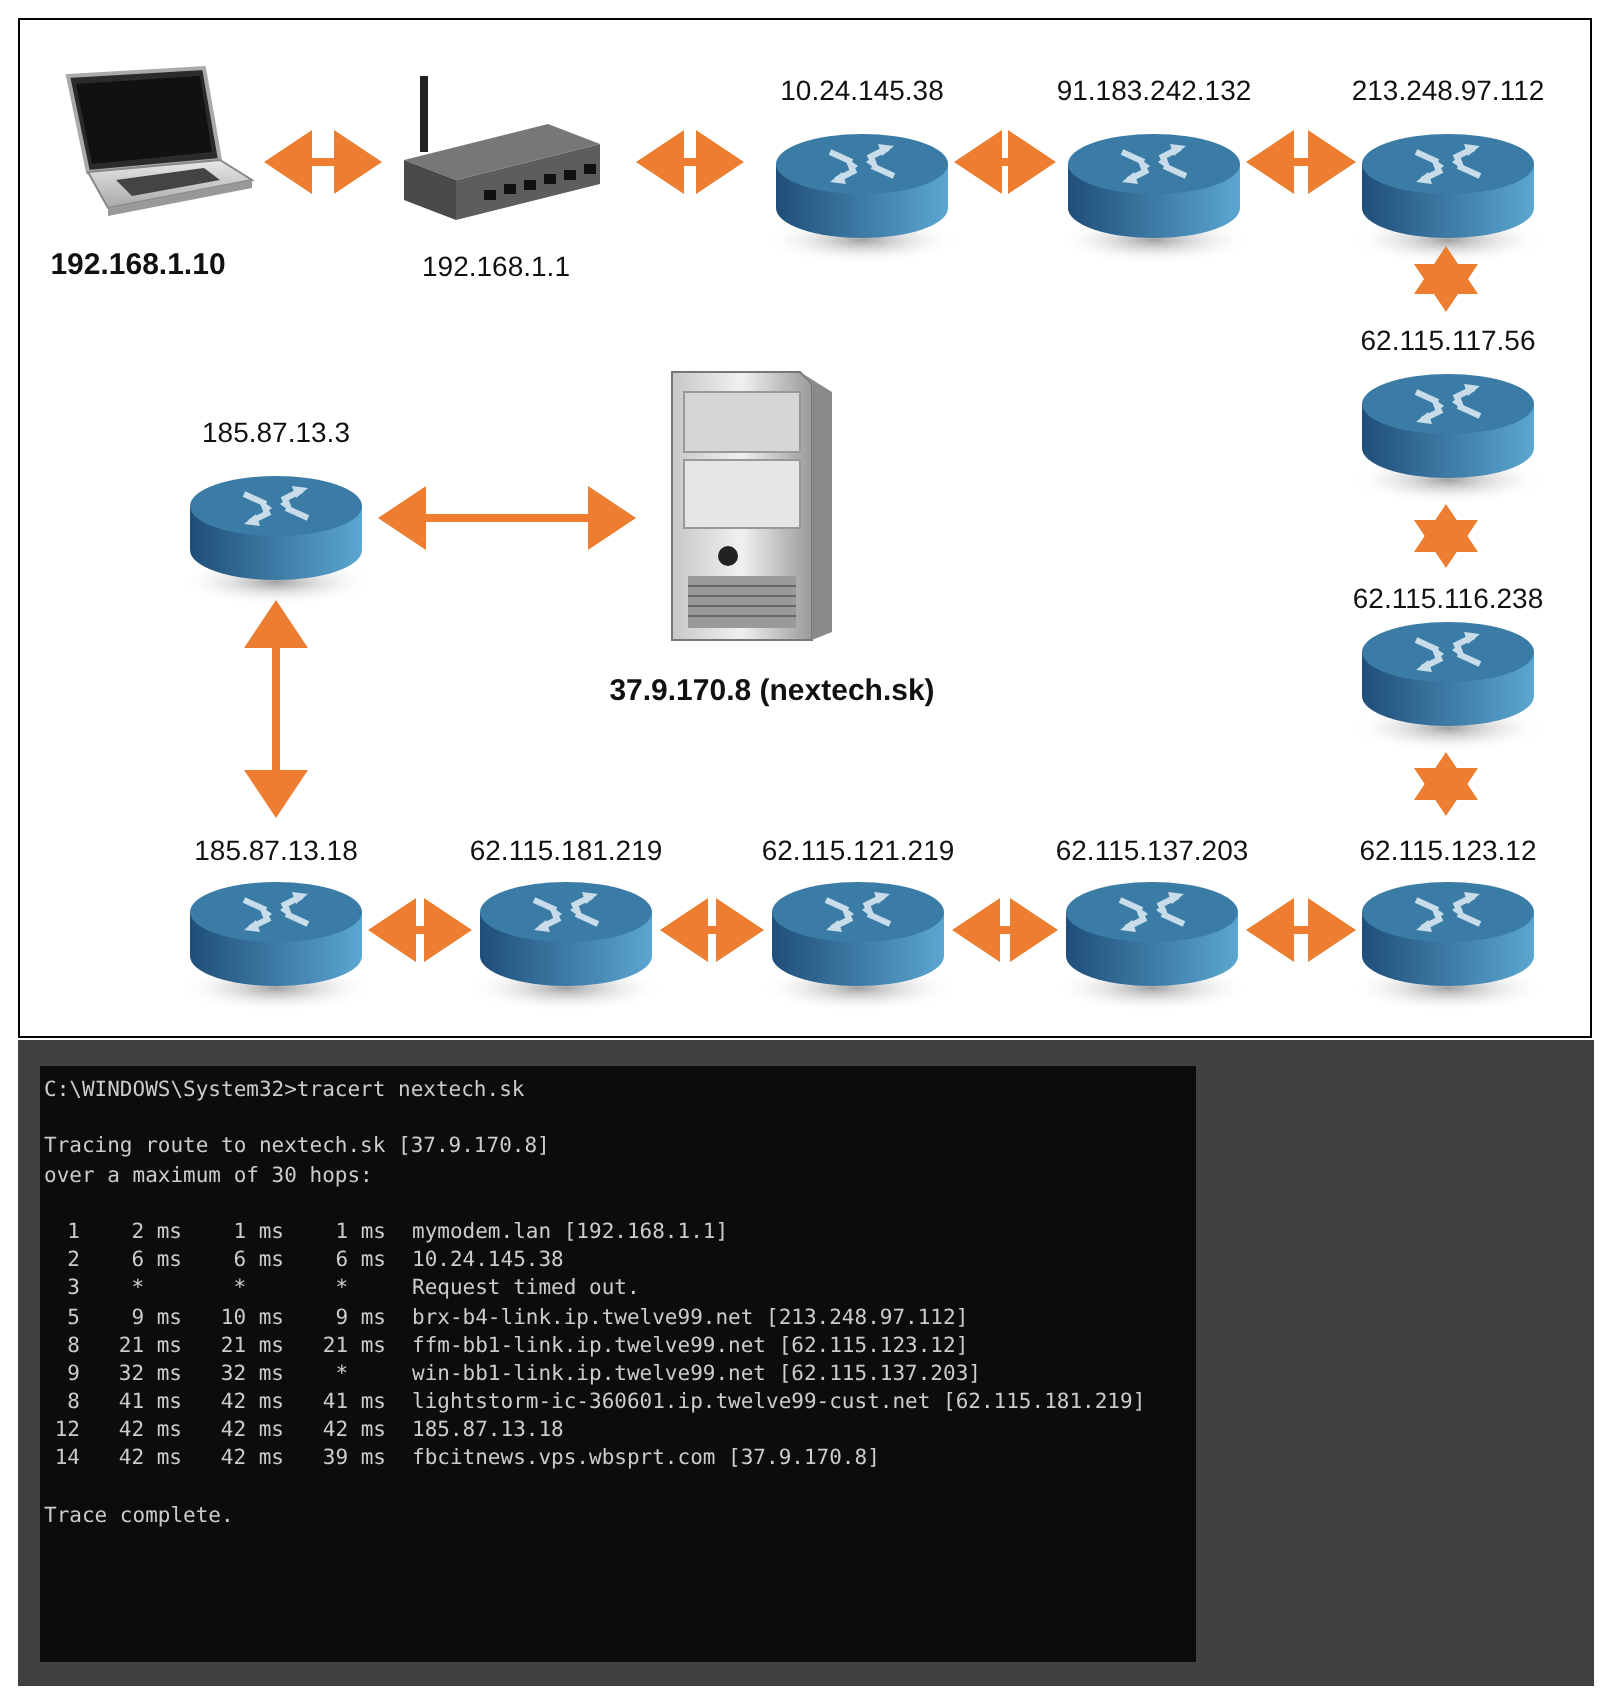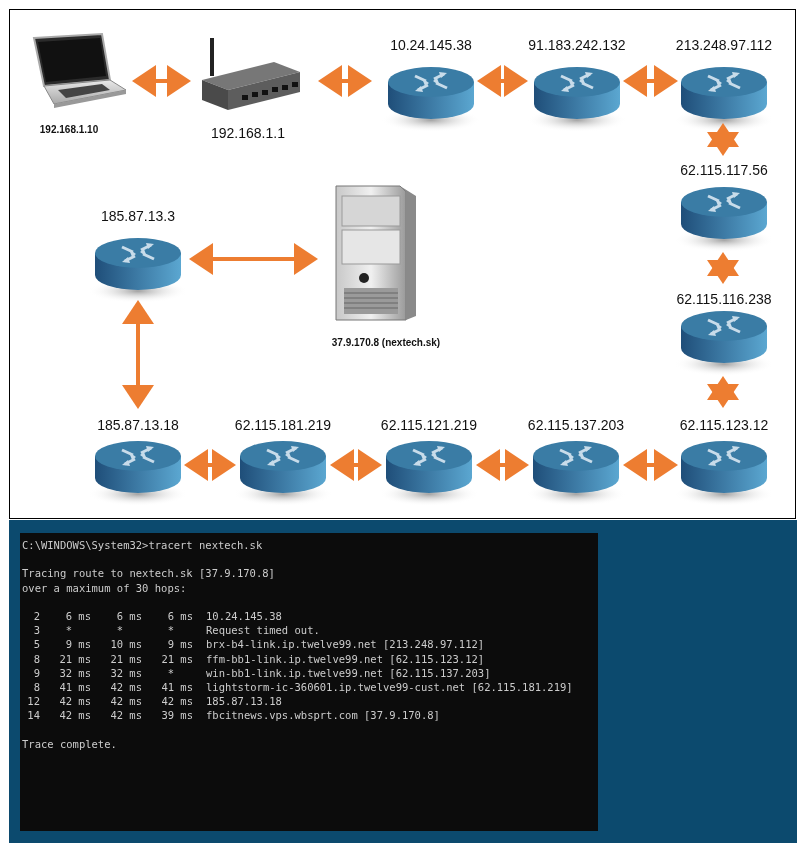--- a/index.html
+++ b/index.html
@@ -1,20 +1,20 @@
 <!DOCTYPE html>
 <html><head>
 <meta charset="utf-8">
 <style>
   html, body { margin: 0; padding: 0; background: #ffffff; }
   body { width: 800px; height: 850px; position: relative; overflow: hidden; font-family: "Liberation Sans", sans-serif; }
   #diagram { position: absolute; left: 9px; top: 9px; width: 787px; height: 510px; border: 1px solid #000; background: #fff; box-sizing: border-box; }
   .lbl { position: absolute; font-size: 14px; color: #111; white-space: nowrap; transform: translateX(-50%); font-family: "Liberation Sans", sans-serif; }
-  .lbl.bold { font-weight: bold; font-size: 10px; }
-  #terminal-area { position: absolute; left: 9px; top: 520px; width: 788px; height: 323px; background: #0c4a6e; }
+  .lbl.bold { font-weight: bold; font-size: 15px; }
+  #terminal-area { position: absolute; left: 9px; top: 520px; width: 788px; height: 323px; background: #404040; }
   #terminal { position: absolute; left: 11px; top: 13px; width: 578px; height: 298px; background: #0c0c0c; color: #cccccc; font-family: "DejaVu Sans Mono", monospace; font-size: 10.5px; line-height: 14.2px; padding: 5px 0 0 2px; box-sizing: border-box; }
   .tline { white-space: pre; height: 14.2px; }
   .hop { white-space: pre; height: 14.2px; }
   .hop span { display: inline-block; }
   .c-num { width: 18px; text-align: right; }
   .c-rtt { width: 51px; text-align: right; }
   .c-host { padding-left: 13px; }
 </style>
 </head>
 <body>
@@ -145,20 +145,21 @@
 </div>
 
 <div id="terminal-area">
   <div id="terminal">
     <div class="tline">C:\WINDOWS\System32&gt;tracert nextech.sk</div>
     <div class="tline"></div>
     <div class="tline">Tracing route to nextech.sk [37.9.170.8]</div>
     <div class="tline">over a maximum of 30 hops:</div>
     <div class="tline"></div>
     <div id="hops">
+        <div class="hop"><span class="c-num">1</span><span class="c-rtt">2 ms</span><span class="c-rtt">1 ms</span><span class="c-rtt">1 ms</span><span class="c-host">mymodem.lan [192.168.1.1]</span></div>
         <div class="hop"><span class="c-num">2</span><span class="c-rtt">6 ms</span><span class="c-rtt">6 ms</span><span class="c-rtt">6 ms</span><span class="c-host">10.24.145.38</span></div>
         <div class="hop"><span class="c-num">3</span><span class="c-rtt">*   </span><span class="c-rtt">*   </span><span class="c-rtt">*   </span><span class="c-host">Request timed out.</span></div>
         <div class="hop"><span class="c-num">5</span><span class="c-rtt">9 ms</span><span class="c-rtt">10 ms</span><span class="c-rtt">9 ms</span><span class="c-host">brx-b4-link.ip.twelve99.net [213.248.97.112]</span></div>
         <div class="hop"><span class="c-num">8</span><span class="c-rtt">21 ms</span><span class="c-rtt">21 ms</span><span class="c-rtt">21 ms</span><span class="c-host">ffm-bb1-link.ip.twelve99.net [62.115.123.12]</span></div>
         <div class="hop"><span class="c-num">9</span><span class="c-rtt">32 ms</span><span class="c-rtt">32 ms</span><span class="c-rtt">*   </span><span class="c-host">win-bb1-link.ip.twelve99.net [62.115.137.203]</span></div>
         <div class="hop"><span class="c-num">8</span><span class="c-rtt">41 ms</span><span class="c-rtt">42 ms</span><span class="c-rtt">41 ms</span><span class="c-host">lightstorm-ic-360601.ip.twelve99-cust.net [62.115.181.219]</span></div>
         <div class="hop"><span class="c-num">12</span><span class="c-rtt">42 ms</span><span class="c-rtt">42 ms</span><span class="c-rtt">42 ms</span><span class="c-host">185.87.13.18</span></div>
         <div class="hop"><span class="c-num">14</span><span class="c-rtt">42 ms</span><span class="c-rtt">42 ms</span><span class="c-rtt">39 ms</span><span class="c-host">fbcitnews.vps.wbsprt.com [37.9.170.8]</span></div>
       </div>
     <div class="tline"></div>

